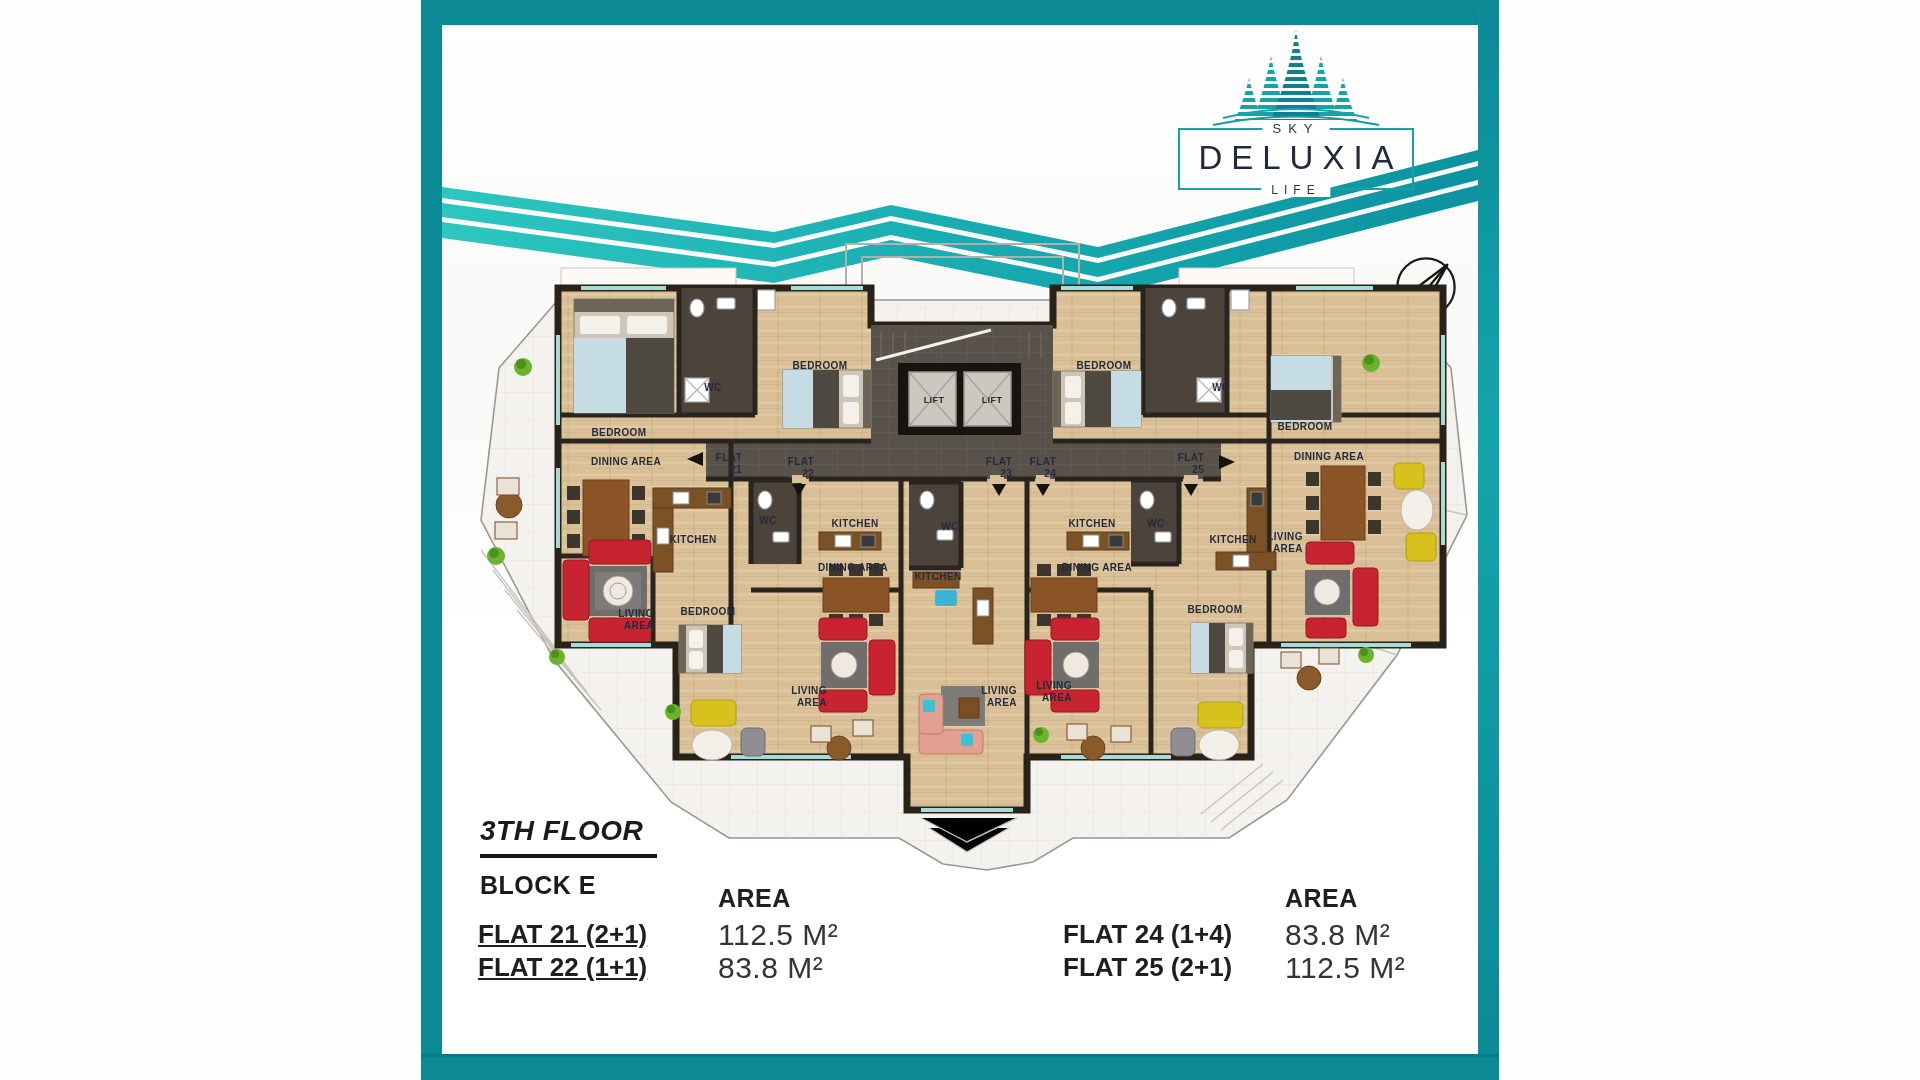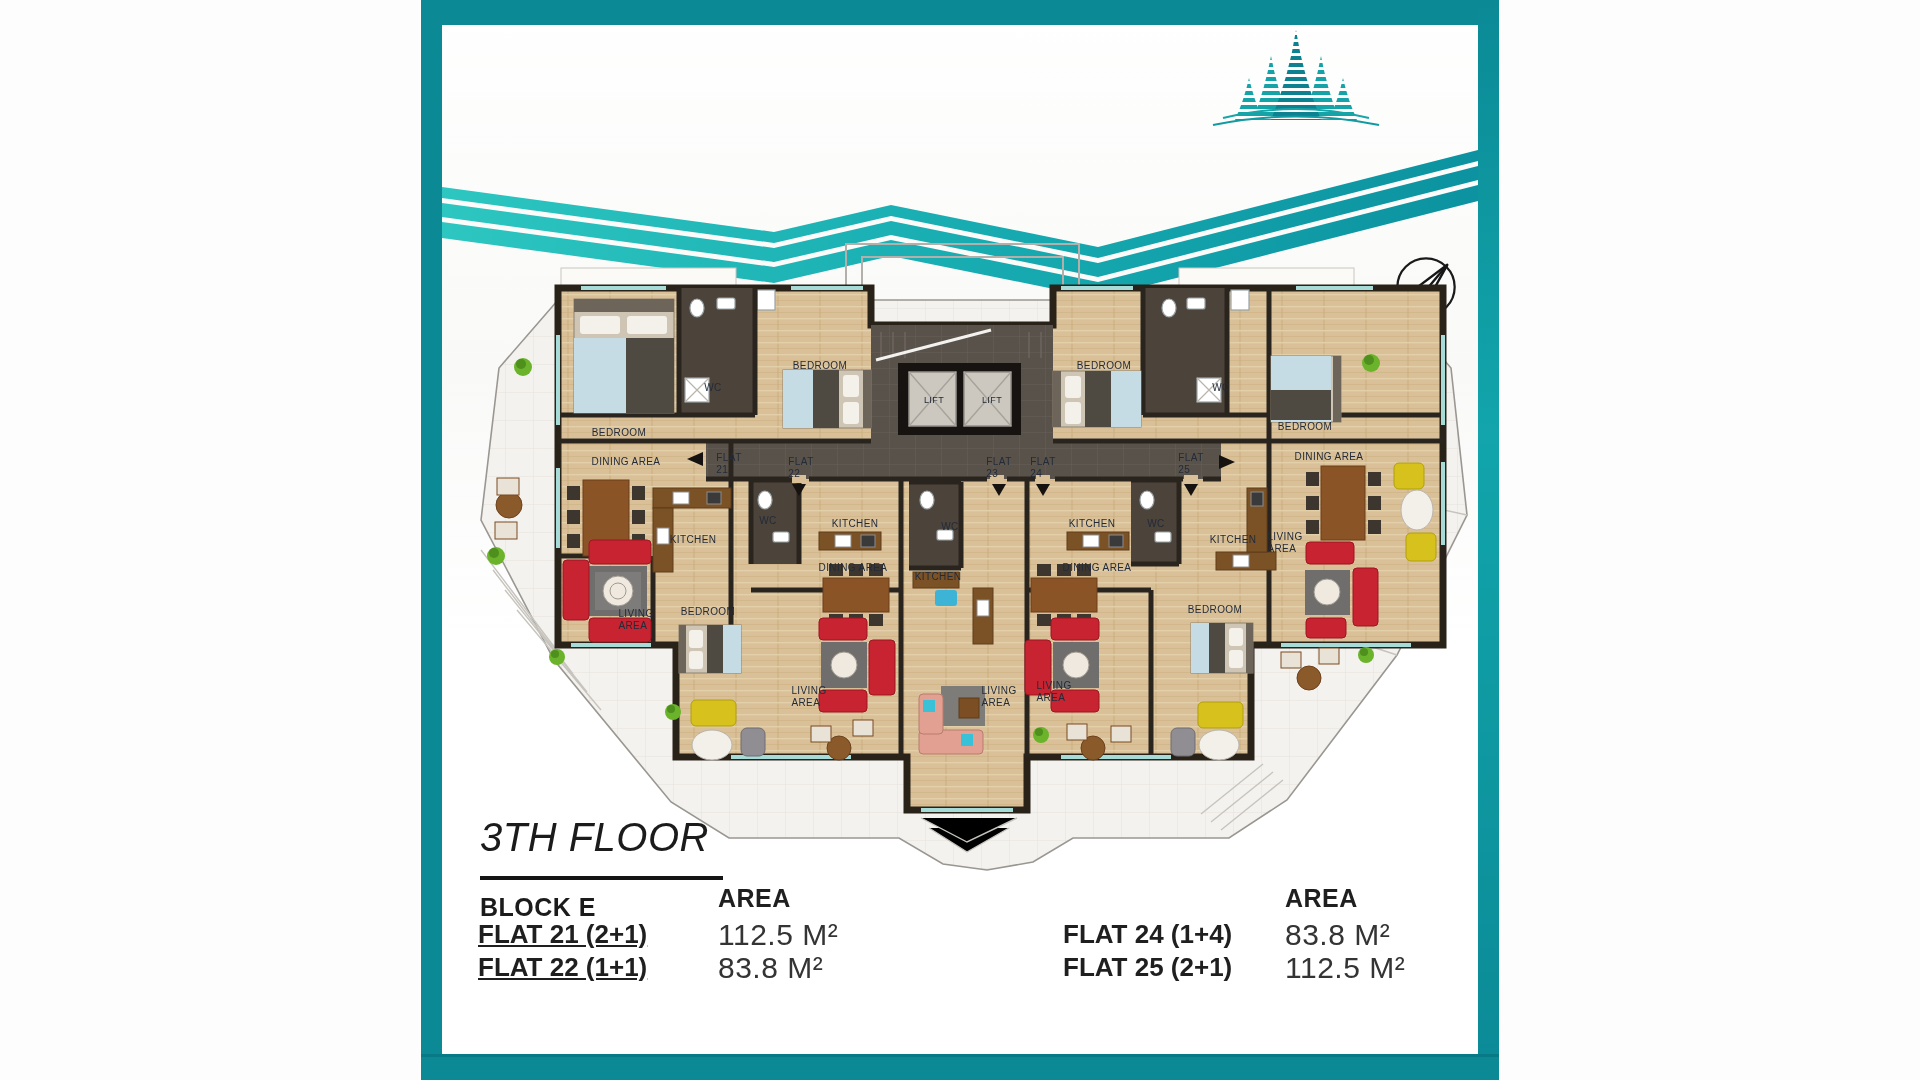--- a/index.html
+++ b/index.html
@@ -9,37 +9,37 @@
     background:linear-gradient(180deg,#ffffff 0%,#fbfbfa 22%,#f9f9f8 34%,#ffffff 60%);}
   .bar{position:absolute;background:var(--accent,#0b8a96);}
   .bar.top{left:0;top:0;width:1078px;height:25px;}
   .bar.bottom{left:0;top:1057px;width:1078px;height:23px;}
   .bar.bottom-edge{left:0;top:1054px;width:1078px;height:3px;background:#077a86;}
   .bar.left{left:0;top:0;width:21px;height:1080px;}
   .bar.right{left:1057px;top:0;width:21px;height:1080px;background:linear-gradient(180deg,#0b8a96,#12a5ab 40%,#0b8a96);}
   .waves{position:absolute;left:21px;top:140px;width:1036px;height:170px;}
   .plan{position:absolute;left:0;top:0;width:1078px;height:1080px;}
   .plan-labels{position:absolute;left:0;top:0;width:1078px;height:1080px;pointer-events:none;}
-  .plan-label{position:absolute;transform:translate(-50%,-50%);font-weight:400;font-size:10px;
-    letter-spacing:.4px;color:#232b39;text-align:left;white-space:pre-line;line-height:1.2;}
+  .plan-label{position:absolute;transform:translate(-50%,-50%);font-weight:700;font-size:10px;
+    letter-spacing:.4px;color:#232b39;text-align:right;white-space:pre-line;line-height:1.2;}
   
   .logo{position:absolute;left:745px;top:26px;width:260px;height:150px;}
   .logo-trees{position:absolute;left:45px;top:2px;width:170px;height:100px;}
   .logo-box{position:absolute;left:12px;top:102px;width:232px;height:58px;border:2px solid #18a0a8;}
   .logo-sky{position:absolute;top:-9px;left:50%;transform:translateX(-50%);background:#fff;
     padding:0 10px;font-size:13px;letter-spacing:7px;color:#27314a;font-weight:400;}
   .logo-name{position:absolute;top:9px;left:0;width:100%;text-align:center;font-size:33px;
     letter-spacing:9px;text-indent:9px;color:#202a3c;font-weight:400;}
   .logo-life{position:absolute;bottom:-9px;left:50%;transform:translateX(-50%);background:#fff;
     padding:0 10px;font-size:12px;letter-spacing:6px;color:#27314a;}
   .compass{position:absolute;left:968px;top:250px;width:74px;height:74px;}
   
   .floor-info{position:absolute;left:59px;top:815px;color:#1b1b1b;}
-  .floor-title{display:inline-block;font-size:40px;font-weight:400;font-style:italic;
-    border-bottom:4px solid #151515;padding:0 14px 16px 0;letter-spacing:.5px;}
+  .floor-title{display:inline-block;font-size:28px;font-weight:700;font-style:italic;
+    border-bottom:4px solid #151515;padding:0 14px 7px 0;letter-spacing:.5px;}
   .block-title{font-size:25px;font-weight:800;margin-top:13px;letter-spacing:.5px;}
   .area-table{position:absolute;top:884px;color:#1f1f1f;}
   .area-table.left-table{left:57px;}
   .area-table.right-table{left:642px;}
   .area-hdr{font-size:25px;font-weight:800;margin-bottom:5px;letter-spacing:.5px;}
   .left-table .area-hdr{margin-left:240px;}
   .right-table .area-hdr{margin-left:222px;}
   .area-row{display:flex;line-height:33px;}
   .flat-name{font-weight:800;font-size:26px;}
   .left-table .flat-name{width:240px;text-decoration:underline;}
@@ -82,20 +82,25 @@
         </pattern>
       </defs>
       <path d="M38,50 Q33,72 24,92 L52,92 Q43,72 38,50 Z" fill="url(#tl)"></path>
       <path d="M132,50 Q127,72 118,92 L146,92 Q137,72 132,50 Z" fill="url(#tl)"></path>
       <path d="M60,28 Q54,60 42,92 L78,92 Q66,60 60,28 Z" fill="url(#tl)"></path>
       <path d="M110,28 Q104,60 92,92 L128,92 Q116,60 110,28 Z" fill="url(#tl)"></path>
       <path d="M85,2 Q78,48 60,92 L110,92 Q92,48 85,2 Z" fill="url(#tl2)"></path>
       <path d="M12,90 Q85,72 158,90" fill="none" stroke="#17a5a8" stroke-width="2"></path>
       <path d="M2,97 Q85,80 168,97" fill="none" stroke="#119aa2" stroke-width="2"></path>
     </svg>
+    <div class="logo-box">
+      <span class="logo-sky">SKY</span>
+      <div class="logo-name">DELUXIA</div>
+      <span class="logo-life">LIFE</span>
+    </div>
   </div>
 
   <svg class="compass" viewBox="0 0 80 80">
     <circle cx="40" cy="40" r="31" fill="none" stroke="#1a1a1a" stroke-width="2.4"></circle>
     <path d="M63,16 L15,52 Q22,64 35,67 Z" fill="#ffffff" stroke="#161616" stroke-width="2.6" stroke-linejoin="round"></path>
     <path d="M63,16 L26,60" fill="none" stroke="#161616" stroke-width="2.6"></path>
   </svg>
 
   <svg class="plan" viewBox="0 0 1078 1080">
     <defs>

